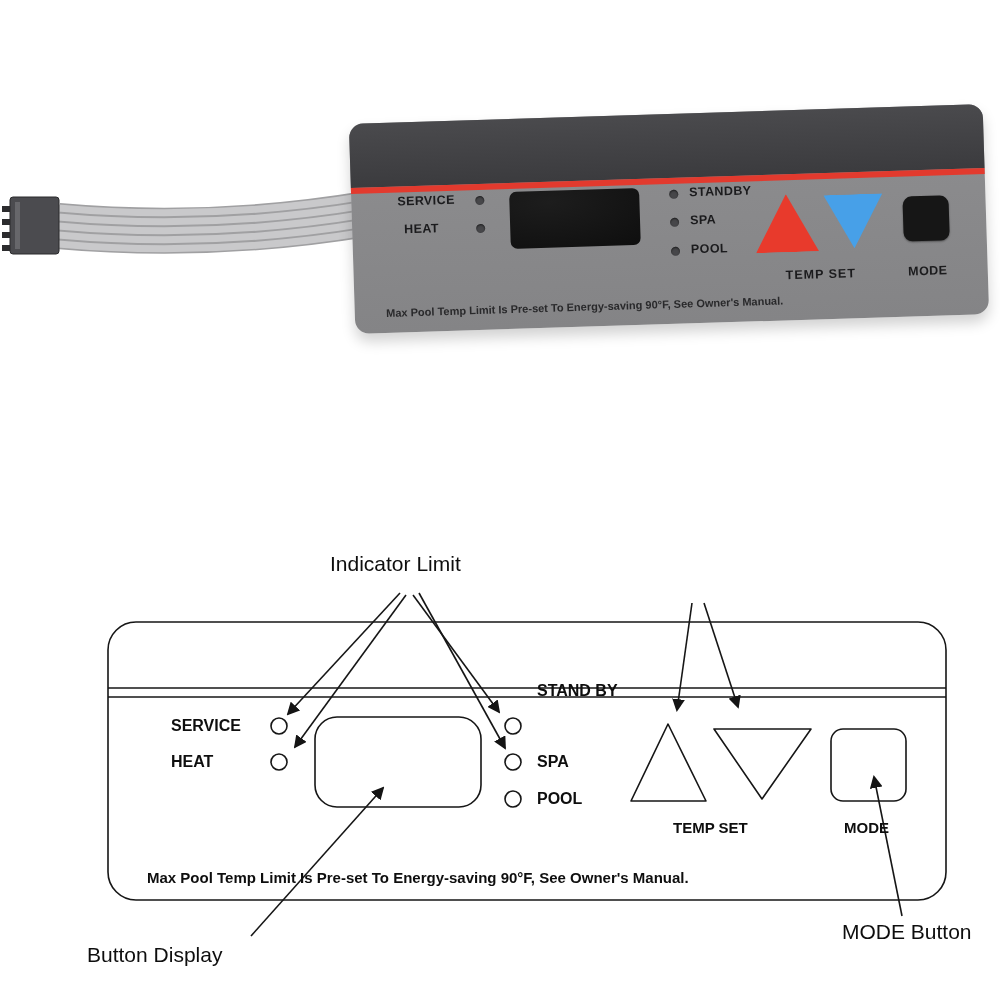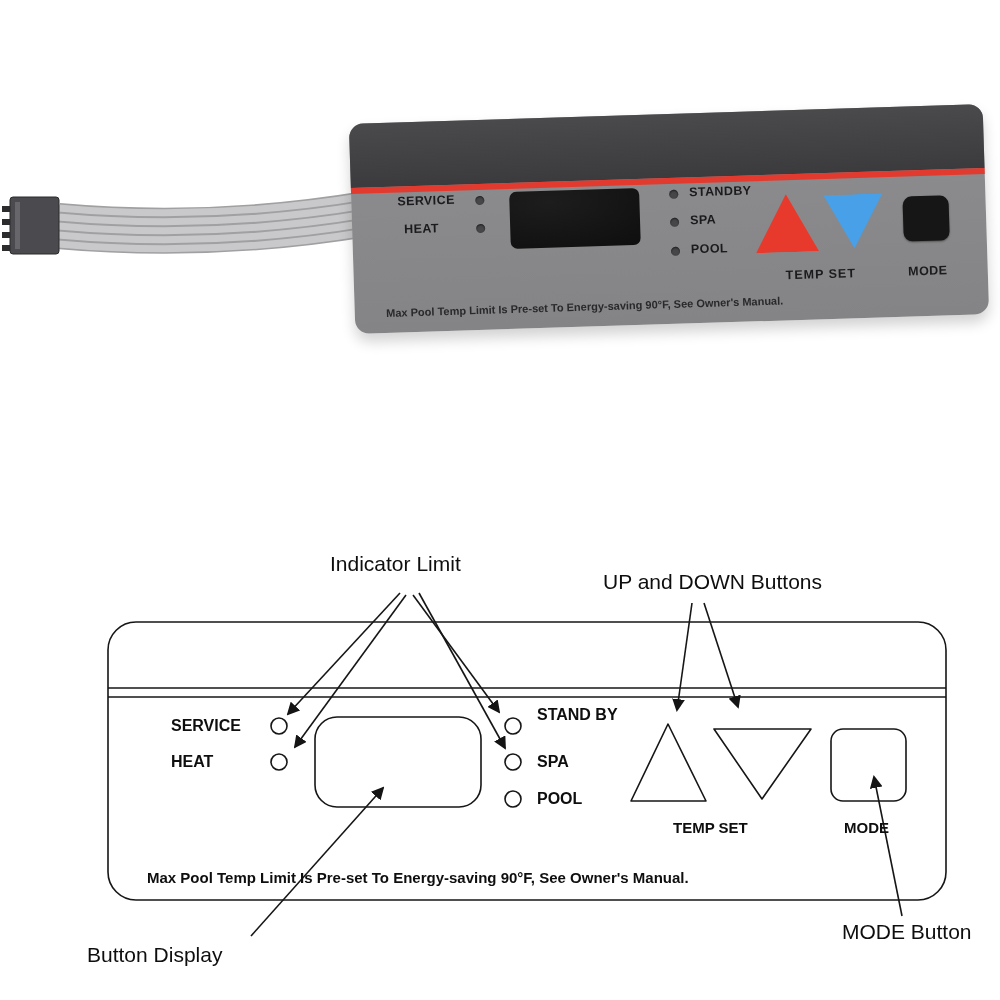--- a/index.html
+++ b/index.html
@@ -122,25 +122,24 @@
     <div class="tri-down"></div>
     <div class="p-label temp-set">TEMP SET</div>
 
     <div class="mode-btn"></div>
     <div class="p-label mode-lab">MODE</div>
 
     <div class="p-label notice">Max Pool Temp Limit Is Pre-set To Energy-saving 90°F, See Owner's Manual.</div>
   </div>
 
   <div class="callout" style="left:330px;top:552px">Indicator Limit</div>
-  <div class="callout" style="left:603px;top:570px">UP and DOWN Buttons</div>
 
   <div class="d-label" style="left:171px;top:717px">SERVICE</div>
   <div class="d-label" style="left:171px;top:753px">HEAT</div>
-  <div class="d-label" style="left:537px;top:706px">STAND BY</div>
+  <div class="d-label" style="left:537px;top:682px">STAND BY</div>
   <div class="d-label" style="left:537px;top:753px">SPA</div>
   <div class="d-label" style="left:537px;top:790px">POOL</div>
   <div class="d-label d-small" style="left:673px;top:819px">TEMP SET</div>
   <div class="d-label d-small" style="left:844px;top:819px">MODE</div>
   <div class="d-label d-small" style="left:147px;top:869px">Max Pool Temp Limit Is Pre-set To Energy-saving 90°F, See Owner's Manual.</div>
 
   <div class="callout" style="left:87px;top:943px">Button Display</div>
   <div class="callout" style="left:842px;top:920px">MODE Button</div>
 
 </div>

